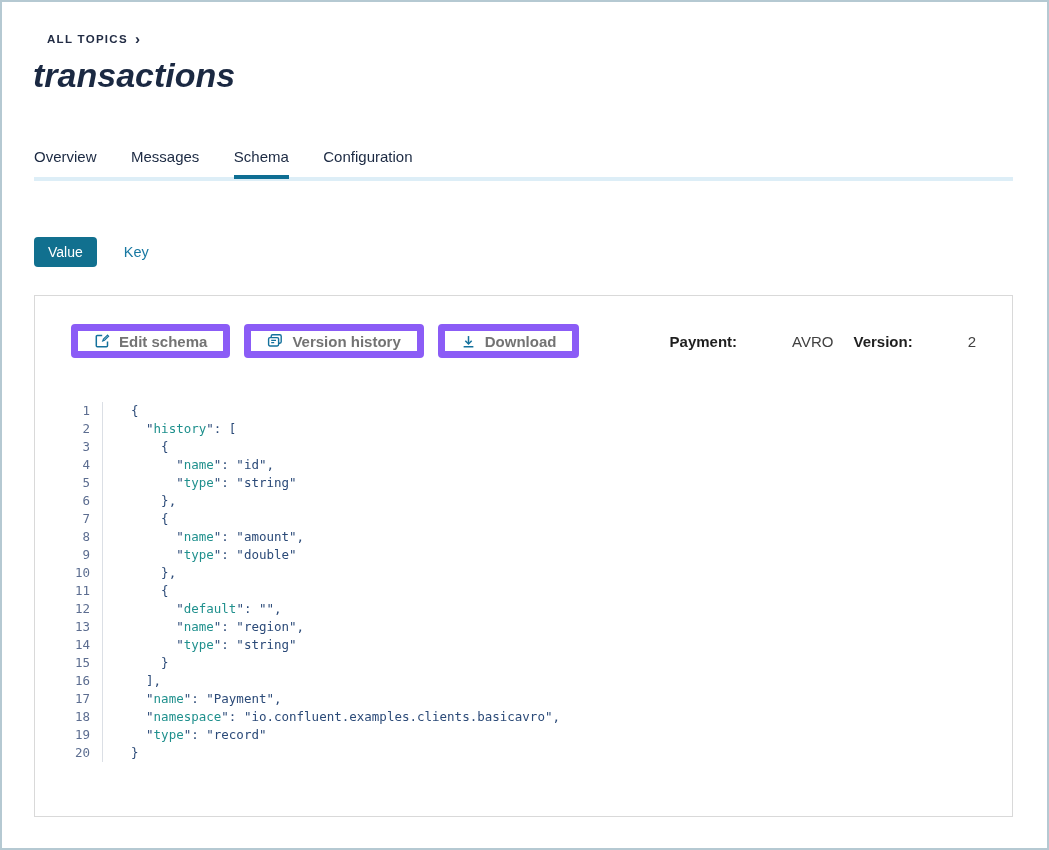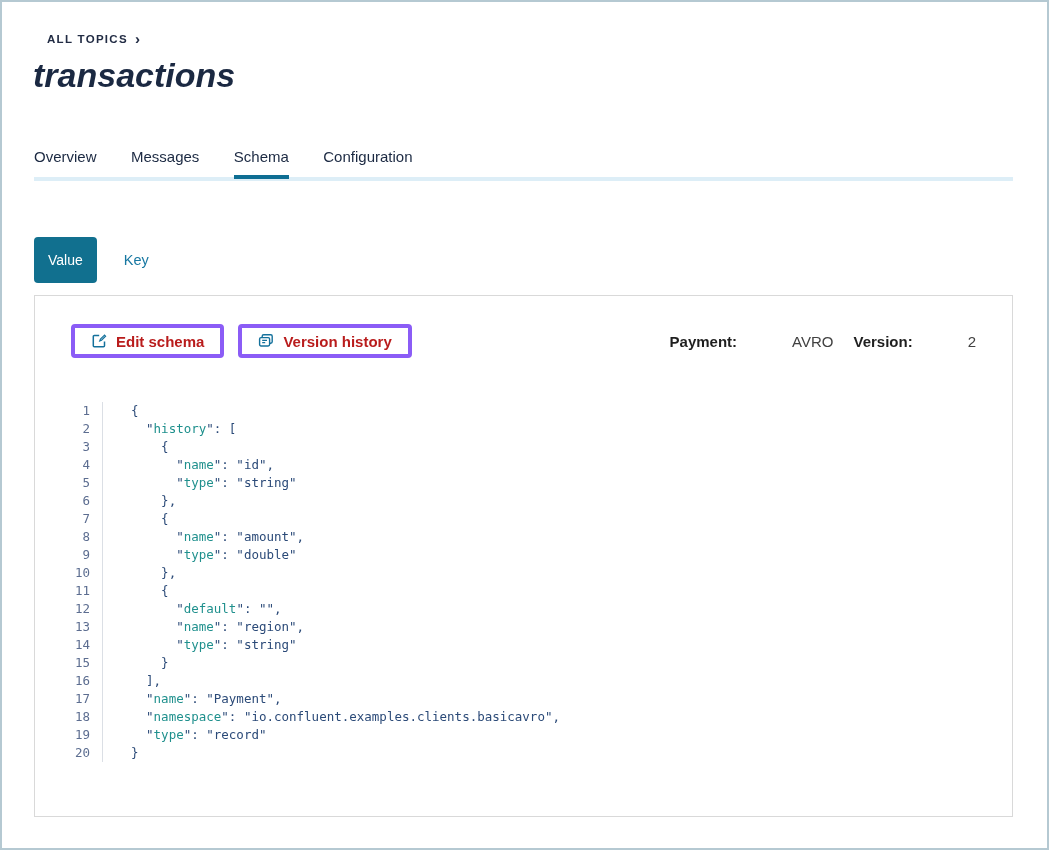--- a/index.html
+++ b/index.html
@@ -47,41 +47,41 @@
   }
 
   
   .toggle-row {
     position:absolute; left:32px; top:235px;
     display:flex; align-items:center; gap:27px;
   }
   .btn-value {
     background:#11708f; color:#ffffff; border:none; border-radius:4px;
     font-family:inherit; font-size:14px; font-weight:500;
-    padding:15px 14px; cursor:pointer;
+    padding:7px 14px; cursor:pointer;
   }
   .btn-key {
     background:none; border:none; font-family:inherit;
     color:#1878a2; font-size:14.5px; font-weight:500; cursor:pointer;
   }
 
   
   .card {
     position:absolute; left:32px; top:293px; width:979px; height:522px;
     background:#fff; border:1px solid #d9d9d9;
   }
   .card-toolbar {
     position:absolute; left:36px; right:36px; top:28px;
     display:flex; align-items:center;
   }
   .toolbar-buttons { display:flex; gap:14px; }
   .btn-outline {
     display:inline-flex; align-items:center; gap:9px;
-    background:#fff; border:4px solid #8b5cf6; border-radius:4px;
-    color:#b91c1c; font-family:inherit; font-size:15px; font-weight:600;
+    background:#fff; border:7px solid #8b5cf6; border-radius:4px;
+    color:#737373; font-family:inherit; font-size:15px; font-weight:600;
     padding:1px 16px; height:34px; cursor:pointer;
   }
   .btn-outline svg { display:block; }
 
   .schema-meta {
     margin-left:auto; display:flex; align-items:center; gap:8px;
     font-size:15px;
   }
   .meta-label { font-weight:700; color:#1f1f1f; }
   .meta-value { font-weight:400; color:#414141; margin-right:12px;margin-left:47px; }
@@ -146,20 +146,30 @@
         <span>
           <svg width="16" height="16" viewBox="0 0 16 16" fill="none" stroke="#14719c" stroke-width="1.4">
             <rect x="4.2" y="1.8" width="10" height="8.4" rx="1.4"></rect>
             <rect x="1.6" y="4.6" width="10" height="8.4" rx="1.4" fill="#fff"></rect>
             <path d="M4.2 7.4h4.8M4.2 9.6h3"></path>
           </svg>
         </span>
         <span>Version history</span>
       </button>
 
+      <button class="btn-outline">
+        <span>
+          <svg width="15" height="15" viewBox="0 0 16 16" fill="none" stroke="#14719c" stroke-width="1.6">
+            <path d="M8 2.2v8"></path>
+            <path d="M4.6 7.2 8 10.6l3.4-3.4"></path>
+            <path d="M2.8 13.6h10.4"></path>
+          </svg>
+        </span>
+        <span>Download</span>
+      </button>
 
     </div>
 
     <div class="schema-meta">
       <span class="meta-label">Payment:</span>
       <span class="meta-value">AVRO</span>
       <span class="meta-label">Version:</span>
       <span class="meta-value">2</span>
     </div>
   </div>

